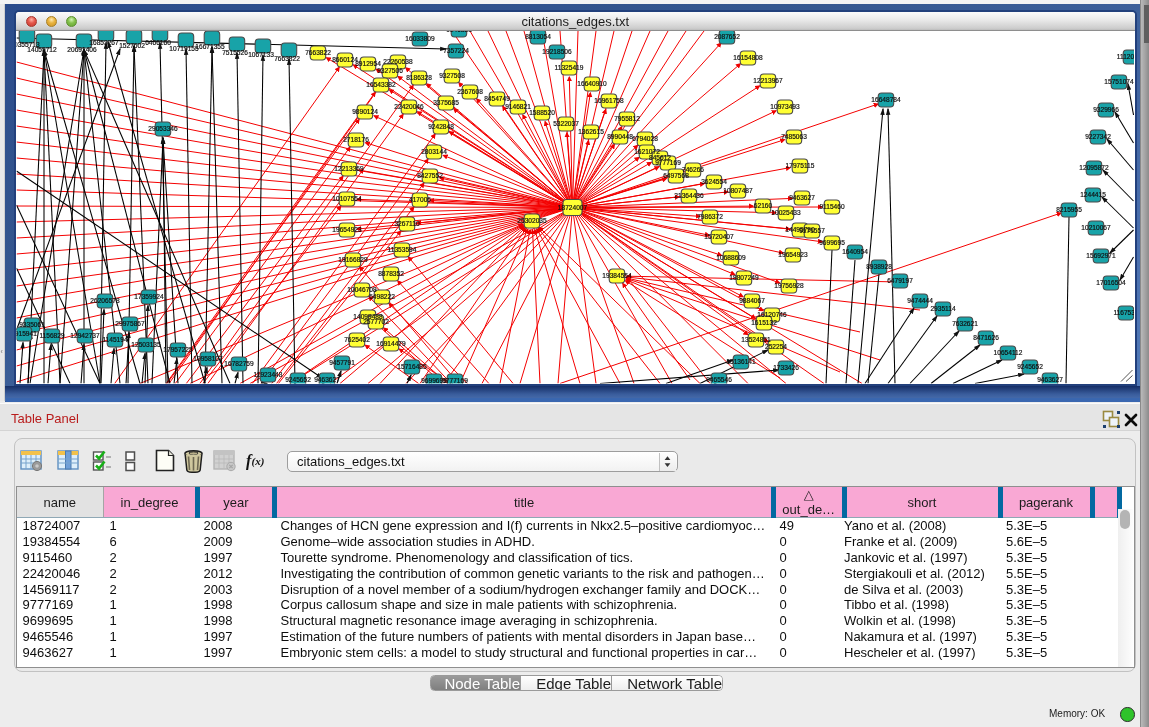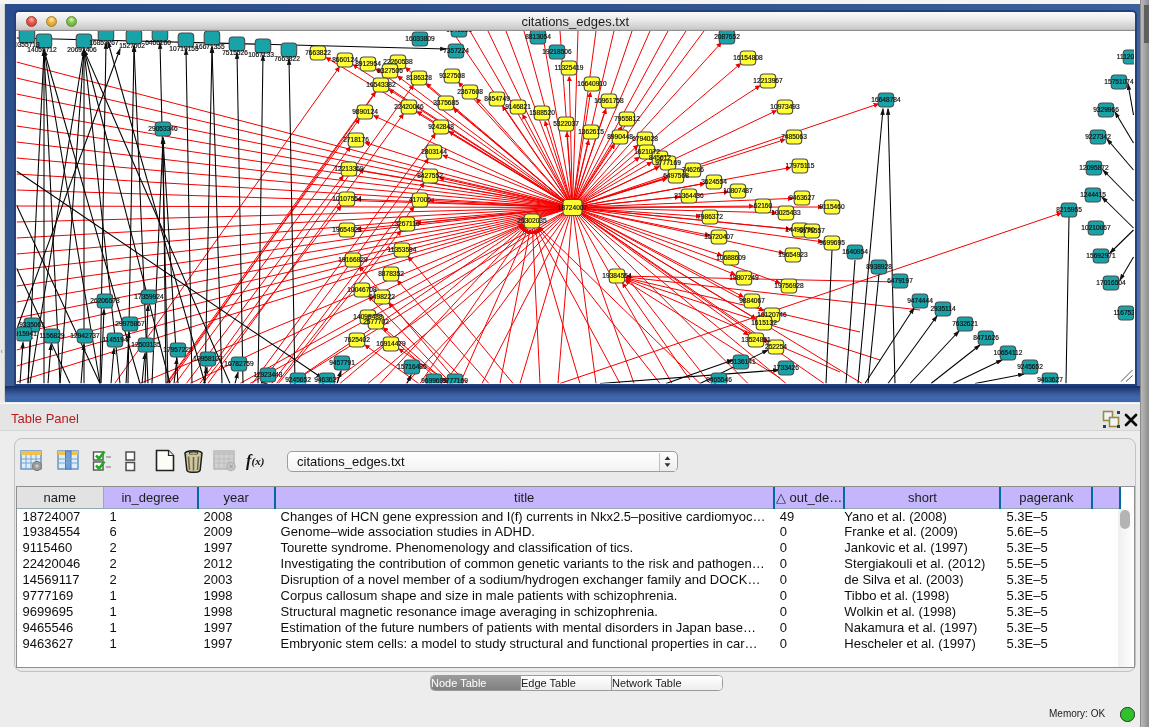--- a/index.html
+++ b/index.html
@@ -20,29 +20,29 @@
 .canvas{position:absolute;left:16.5px;top:31px;width:1117.5px;height:352.5px;background:#fff}
 .bluebar{position:absolute;left:6px;top:397.5px;width:1133.5px;height:4px;background:#3a67b0}
 .tpbar{position:absolute;left:0;top:403px;width:1139.5px;height:27.5px;background:#e5e5e5;border-top:1px solid #fbfbfb;border-bottom:1px solid #d4d4d4}
 .tptitle{position:absolute;left:11px;top:7px;font-size:13px;color:#b91c1c}
 .panel{position:absolute;left:0;top:431.5px;width:1139.5px;height:295.5px;background:#ededed}
 .box{position:absolute;left:14px;top:438px;width:1122px;height:233.5px;background:#eaeaea;border:1px solid #c2c2c2;border-radius:8px}
 .dd{position:absolute;left:287px;top:451px;width:391px;height:20.5px;background:linear-gradient(to bottom,#ffffff,#f2f2f2);border:1px solid #9d9d9d;border-radius:5px;font-size:13px;color:#111;line-height:19px;padding-left:9px}
 .ddbtn{position:absolute;right:1px;top:1px;width:17px;height:17.5px;border-left:1px solid #c0c0c0;background:linear-gradient(to bottom,#fdfdfd,#ececec)}
 .tablewrap{position:absolute;left:15.5px;top:486px;width:1119.5px;height:182px;background:#fff;border:1px solid #8f8f8f;overflow:hidden}
 table{border-collapse:collapse;table-layout:fixed;width:1104px;font-size:13px}
-th{height:21px;background:#c4b5fd;border-right:2px solid #0369a1;border-bottom:1px solid #8fa8b5;font-weight:normal;color:#1c1c1c;font-size:13px}
+th{height:21px;background:#f9a8d4;border-right:5px solid #0369a1;border-bottom:1px solid #8fa8b5;font-weight:normal;color:#1c1c1c;font-size:13px}
 th.c1{background:#e2e2e2;border-right:1px solid #a5a5a5}
 td{height:15.9px;padding:0 0 0 6px;color:#0d0d0d;white-space:nowrap;overflow:hidden;font-size:13px}
 .c1{width:87px}.c2{width:94px}.c3{width:77px}.c4{width:499px}.c5{width:70.5px}.c6{width:156px}.c7{width:92px}.c8{width:27px}
 td.c6{text-align:left;padding:0}
 .vscroll{position:absolute;right:1.5px;top:22px;width:15px;height:159px;background:linear-gradient(to right,#efefef,#fdfdfd)}
 .vthumb{position:absolute;left:2px;top:1px;width:10px;height:19px;background:#b4b4b4;border-radius:5px}
 .tabs{position:absolute;left:430px;top:675px;height:15.5px;display:flex;border:1px solid #9a9a9a;border-radius:4.5px;overflow:hidden;background:#fff}
-.tab{font-size:11px;color:#1c1c1c;line-height:15px;text-align:left;background:linear-gradient(to bottom,#ffffff,#eeeeee)}
+.tab{font-size:15px;color:#1c1c1c;line-height:15px;text-align:right;background:linear-gradient(to bottom,#ffffff,#eeeeee)}
 .tab.sel{background:linear-gradient(to bottom,#9b9b9b,#7f7f7f);color:#fff}
 .tab+.tab{border-left:1px solid #9a9a9a}
 .mem{position:absolute;left:1049px;top:708px;font-size:10px;color:#1c1c1c}
 .memdot{position:absolute;left:1120px;top:707px;width:14.5px;height:14.5px;border-radius:50%;background:#2fc32b;border:1.5px solid #2d2d2d}
 </style></head>
 <body>
 <div class="desktop"></div>
 <div class="winshadow"></div>
 <div class="topstrip"></div>
 <div class="leftstrip"></div>

